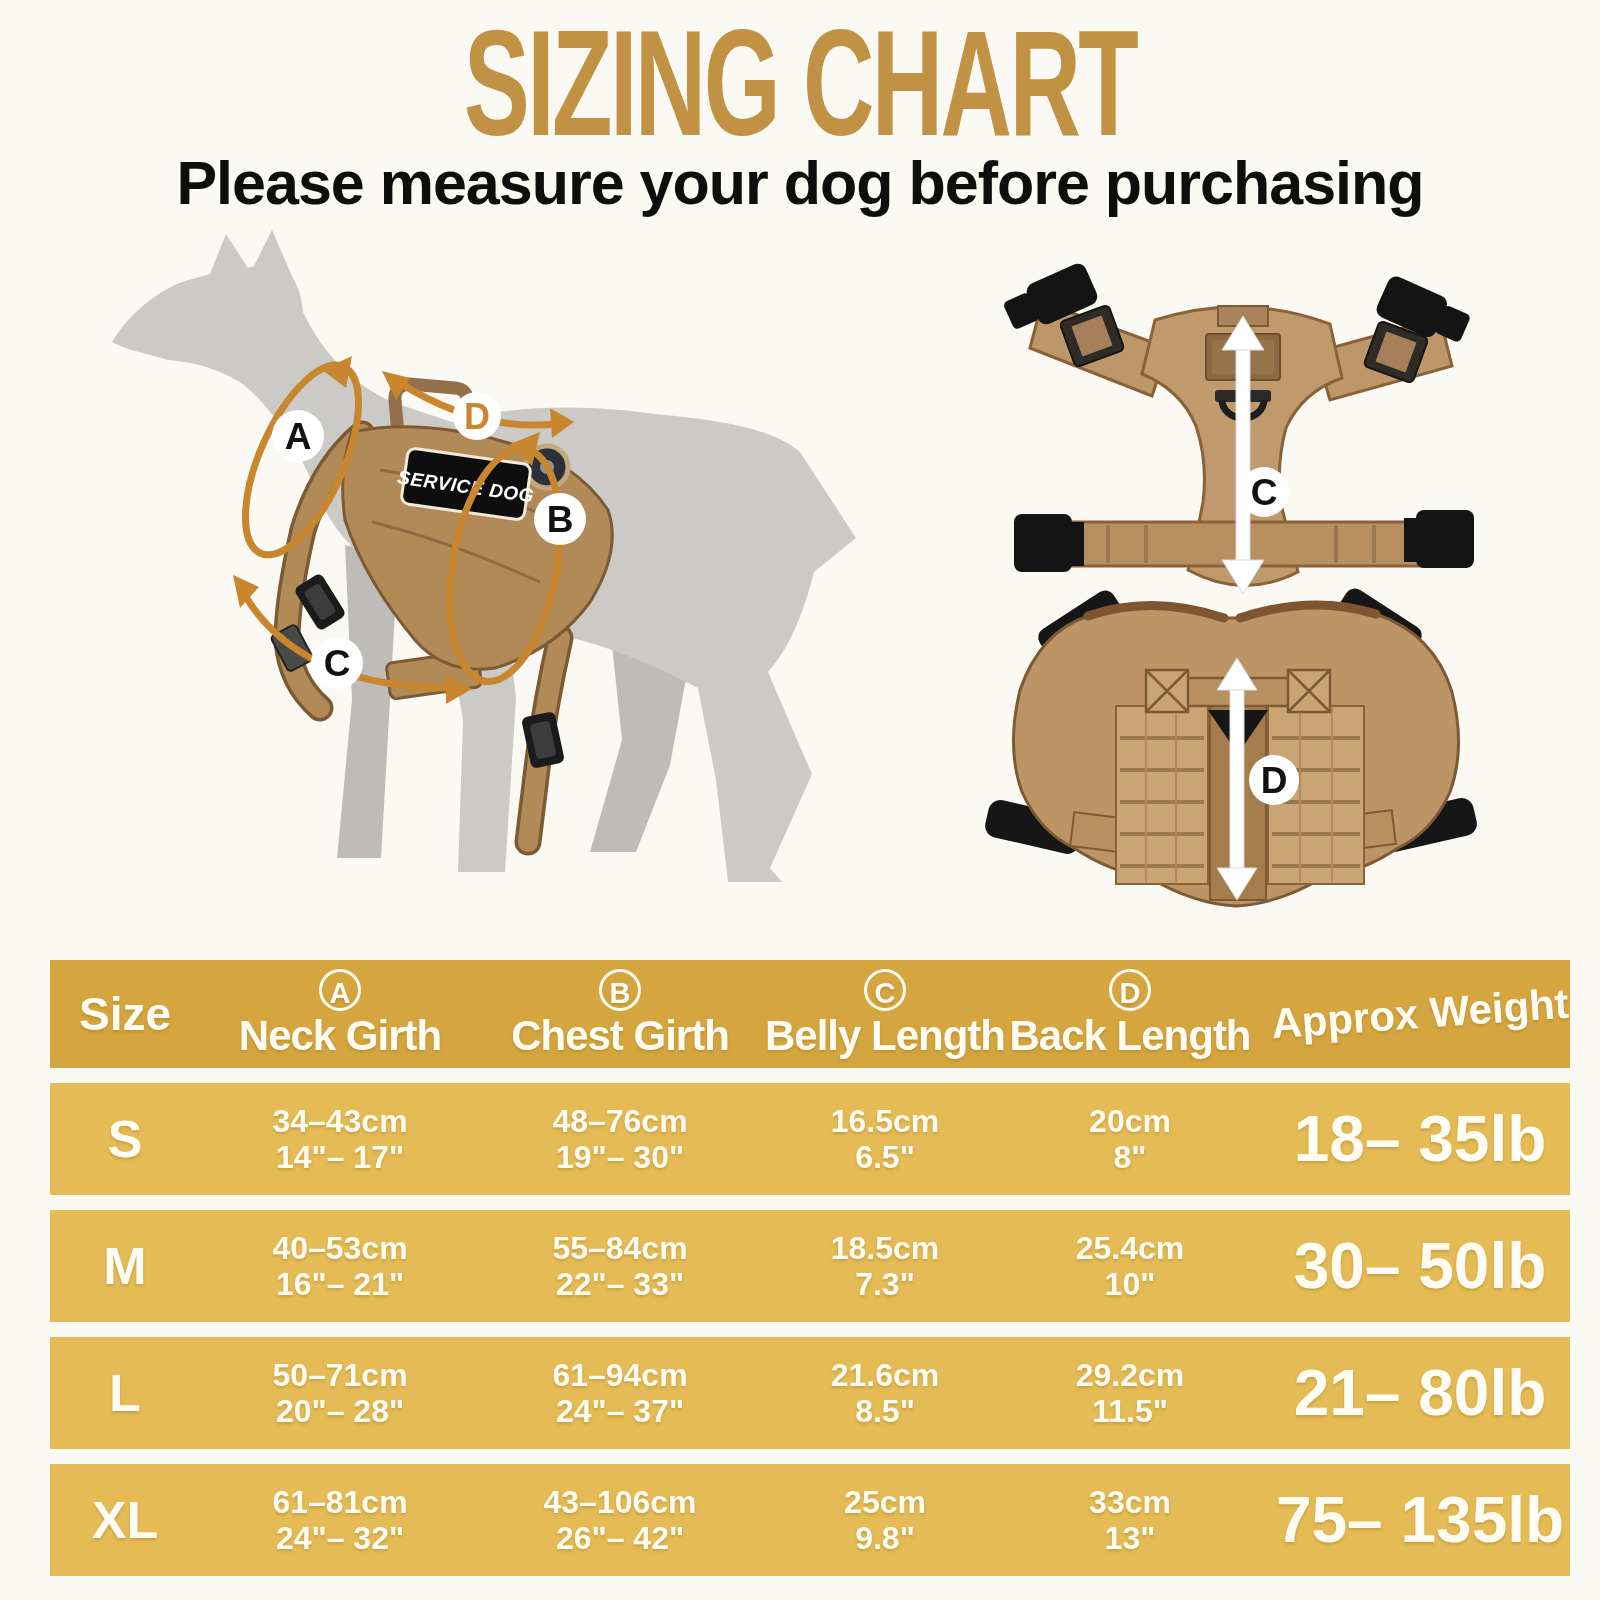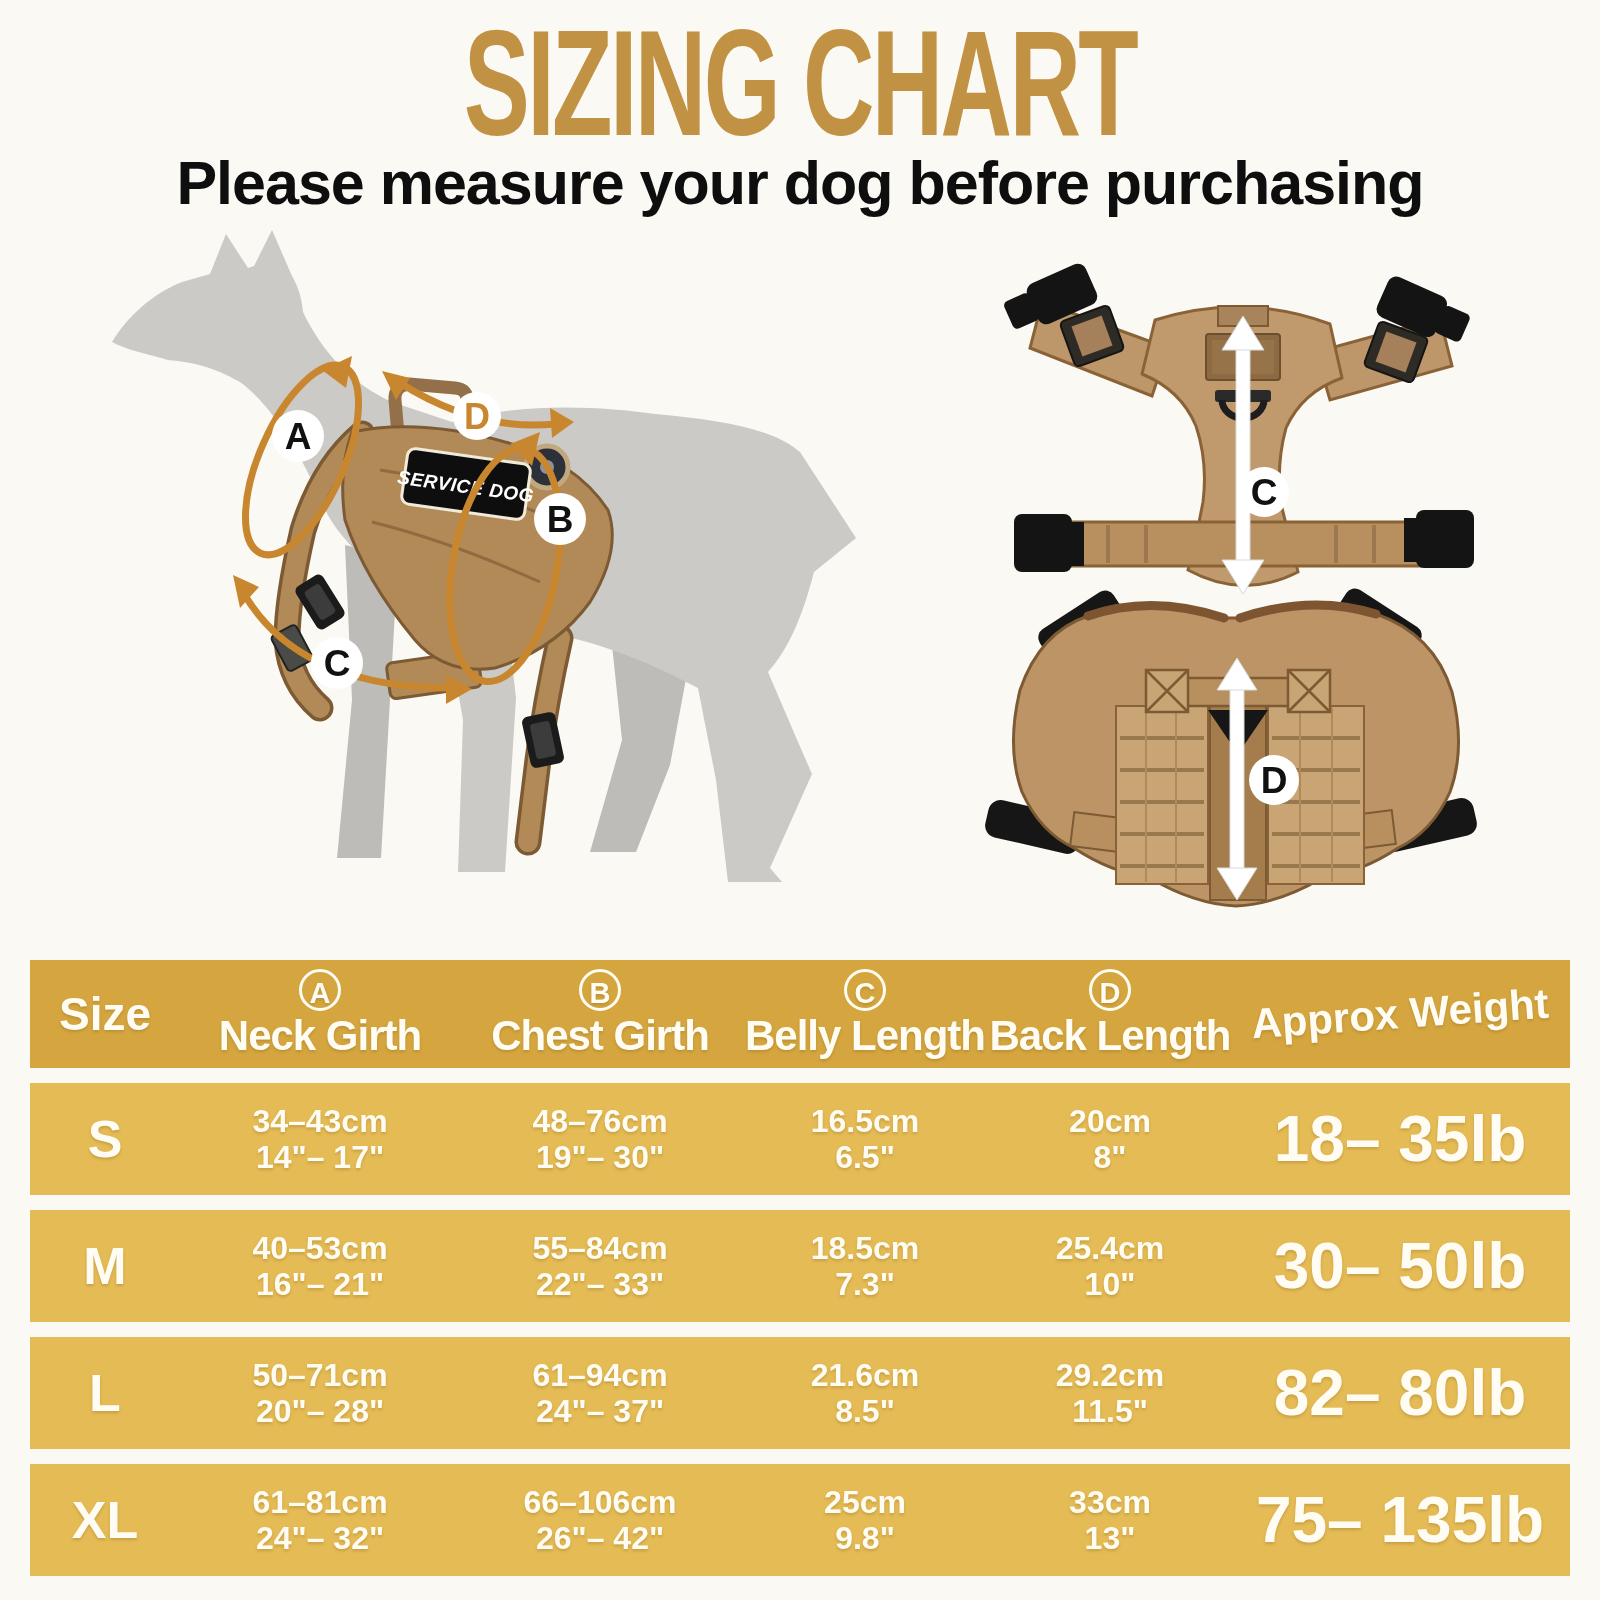--- a/index.html
+++ b/index.html
@@ -26,20 +26,21 @@
 
   
   .size-table{ position:absolute; left:30px; top:960px; width:1540px; }
   .t-row{
     display:grid;
     grid-template-columns:150px 280px 280px 250px 240px 340px;
     align-items:center;
     margin-bottom:15px;
     color:#FFFDF3; text-align:center;
     text-shadow:0 2px 3px rgba(122,90,20,0.28);
+    margin-left:20px;
   }
   .t-head{ height:108px; background:#D5A63F; }
   .t-data{ height:112px; background:#E5BB55; }
   .head-col{ display:flex; flex-direction:column; align-items:center; gap:1px; }
   .head-circle{
     width:42px; height:42px; border:3px solid #FFFDF3; border-radius:50%;
     font-size:29px; font-weight:bold; line-height:42px; text-align:center;
     box-sizing:border-box;
   }
   .head-name{ font-size:42px; font-weight:bold; letter-spacing:-1px; white-space:nowrap; }
@@ -336,31 +337,31 @@
         <div>24"– 37"</div>
       </div>
       <div class="cell-2line">
         <div>21.6cm</div>
         <div>8.5"</div>
       </div>
       <div class="cell-2line">
         <div>29.2cm</div>
         <div>11.5"</div>
       </div>
-      <div class="cell-1line">82– 80lb</div>
+      <div class="cell-1line">21– 80lb</div>
     </div>
 
     <div class="t-row t-data">
       <div class="size-label">XL</div>
       <div class="cell-2line">
         <div>61–81cm</div>
         <div>24"– 32"</div>
       </div>
       <div class="cell-2line">
-        <div>66–106cm</div>
+        <div>43–106cm</div>
         <div>26"– 42"</div>
       </div>
       <div class="cell-2line">
         <div>25cm</div>
         <div>9.8"</div>
       </div>
       <div class="cell-2line">
         <div>33cm</div>
         <div>13"</div>
       </div>

